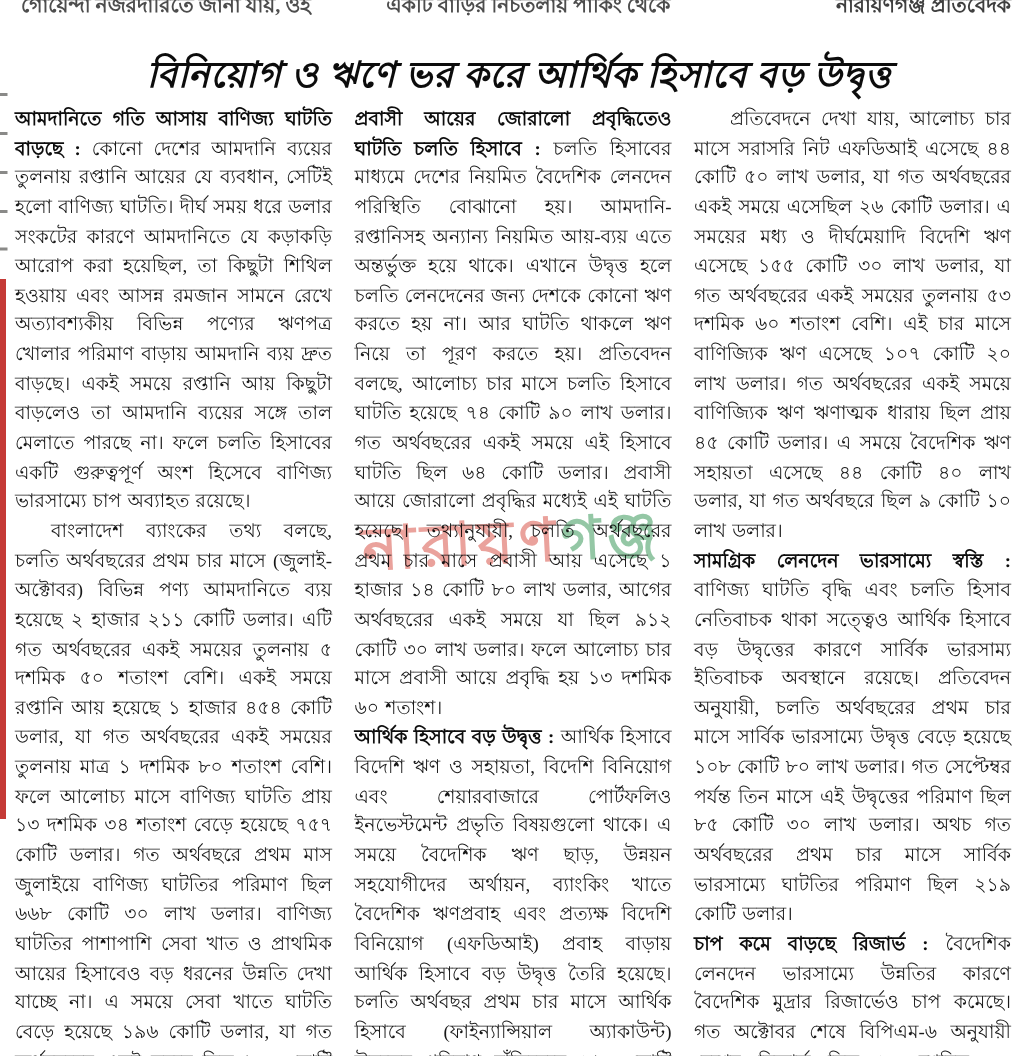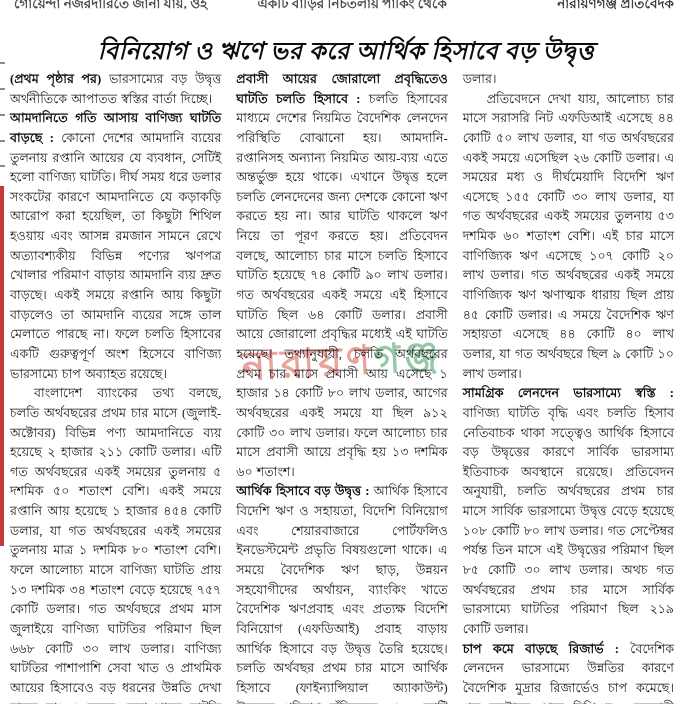--- a/index.html
+++ b/index.html
@@ -81,32 +81,30 @@
   <div class="red-rule"></div>
   <div class="edge-tick" style="top:62px"></div>
   <div class="edge-tick" style="top:88px"></div>
   <div class="edge-tick" style="top:114px"></div>
   <div class="edge-tick" style="top:140px"></div>
   <div class="edge-tick" style="top:165px"></div>
 
   <div class="columns">
 
     <div class="col">
-      <p><b class="lead">(প্রথম পৃষ্ঠার পর)</b> <span>ভারসাম্যের বড় উদ্বৃত্ত অর্থনীতিকে আপাতত স্বস্তির বার্তা দিচ্ছে।</span></p>
       <p><b class="lead">আমদানিতে গতি আসায় বাণিজ্য ঘাটতি বাড়ছে :</b> <span>কোনো দেশের আমদানি ব্যয়ের তুলনায় রপ্তানি আয়ের যে ব্যবধান, সেটিই হলো বাণিজ্য ঘাটতি। দীর্ঘ সময় ধরে ডলার সংকটের কারণে আমদানিতে যে কড়াকড়ি আরোপ করা হয়েছিল, তা কিছুটা শিথিল হওয়ায় এবং আসন্ন রমজান সামনে রেখে অত্যাবশ্যকীয় বিভিন্ন পণ্যের ঋণপত্র খোলার পরিমাণ বাড়ায় আমদানি ব্যয় দ্রুত বাড়ছে। একই সময়ে রপ্তানি আয় কিছুটা বাড়লেও তা আমদানি ব্যয়ের সঙ্গে তাল মেলাতে পারছে না। ফলে চলতি হিসাবের একটি গুরুত্বপূর্ণ অংশ হিসেবে বাণিজ্য ভারসাম্যে চাপ অব্যাহত রয়েছে।</span></p>
       <p class="indent"><span>বাংলাদেশ ব্যাংকের তথ্য বলছে, চলতি অর্থবছরের প্রথম চার মাসে (জুলাই-অক্টোবর) বিভিন্ন পণ্য আমদানিতে ব্যয় হয়েছে ২ হাজার ২১১ কোটি ডলার। এটি গত অর্থবছরের একই সময়ের তুলনায় ৫ দশমিক ৫০ শতাংশ বেশি। একই সময়ে রপ্তানি আয় হয়েছে ১ হাজার ৪৫৪ কোটি ডলার, যা গত অর্থবছরের একই সময়ের তুলনায় মাত্র ১ দশমিক ৮০ শতাংশ বেশি। ফলে আলোচ্য মাসে বাণিজ্য ঘাটতি প্রায় ১৩ দশমিক ৩৪ শতাংশ বেড়ে হয়েছে ৭৫৭ কোটি ডলার। গত অর্থবছরে প্রথম মাস জুলাইয়ে বাণিজ্য ঘাটতির পরিমাণ ছিল ৬৬৮ কোটি ৩০ লাখ ডলার। বাণিজ্য ঘাটতির পাশাপাশি সেবা খাত ও প্রাথমিক আয়ের হিসাবেও বড় ধরনের উন্নতি দেখা যাচ্ছে না। এ সময়ে সেবা খাতে ঘাটতি বেড়ে হয়েছে ১৯৬ কোটি ডলার, যা গত অর্থবছরের একই সময়ে ছিল ১৪৭ কোটি ডলার। অন্যদিকে আলোচ্য চার মাসে প্রাথমিক আয়ের হিসাবে ঘাটতি রয়েছে ১৫৮ কোটি</span></p>
     </div>
 
     <div class="col">
       <p><b class="lead">প্রবাসী আয়ের জোরালো প্রবৃদ্ধিতেও ঘাটতি চলতি হিসাবে :</b> <span>চলতি হিসাবের মাধ্যমে দেশের নিয়মিত বৈদেশিক লেনদেন পরিস্থিতি বোঝানো হয়। আমদানি-রপ্তানিসহ অন্যান্য নিয়মিত আয়-ব্যয় এতে অন্তর্ভুক্ত হয়ে থাকে। এখানে উদ্বৃত্ত হলে চলতি লেনদেনের জন্য দেশকে কোনো ঋণ করতে হয় না। আর ঘাটতি থাকলে ঋণ নিয়ে তা পূরণ করতে হয়। প্রতিবেদন বলছে, আলোচ্য চার মাসে চলতি হিসাবে ঘাটতি হয়েছে ৭৪ কোটি ৯০ লাখ ডলার। গত অর্থবছরের একই সময়ে এই হিসাবে ঘাটতি ছিল ৬৪ কোটি ডলার। প্রবাসী আয়ে জোরালো প্রবৃদ্ধির মধ্যেই এই ঘাটতি হয়েছে। তথ্যানুযায়ী, চলতি অর্থবছরের প্রথম চার মাসে প্রবাসী আয় এসেছে ১ হাজার ১৪ কোটি ৮০ লাখ ডলার, আগের অর্থবছরের একই সময়ে যা ছিল ৯১২ কোটি ৩০ লাখ ডলার। ফলে আলোচ্য চার মাসে প্রবাসী আয়ে প্রবৃদ্ধি হয় ১৩ দশমিক ৬০ শতাংশ।</span></p>
       <p><b class="lead">আর্থিক হিসাবে বড় উদ্বৃত্ত :</b> <span>আর্থিক হিসাবে বিদেশি ঋণ ও সহায়তা, বিদেশি বিনিয়োগ এবং শেয়ারবাজারে পোর্টফলিও ইনভেস্টমেন্ট প্রভৃতি বিষয়গুলো থাকে। এ সময়ে বৈদেশিক ঋণ ছাড়, উন্নয়ন সহযোগীদের অর্থায়ন, ব্যাংকিং খাতে বৈদেশিক ঋণপ্রবাহ এবং প্রত্যক্ষ বিদেশি বিনিয়োগ (এফডিআই) প্রবাহ বাড়ায় আর্থিক হিসাবে বড় উদ্বৃত্ত তৈরি হয়েছে। চলতি অর্থবছর প্রথম চার মাসে আর্থিক হিসাবে (ফাইন্যান্সিয়াল অ্যাকাউন্ট) উদ্বৃত্তের পরিমাণ দাঁড়িয়েছে ২১৭ কোটি ২০ লাখ ডলার। গত অর্থবছরের একই সময়ে এই হিসাবে ঘাটতির পরিমাণ ছিল ৪৯ কোটি ৯০ লাখ</span></p>
     </div>
 
     <div class="col">
-      <p><span>ডলার।</span></p>
       <p class="indent"><span>প্রতিবেদনে দেখা যায়, আলোচ্য চার মাসে সরাসরি নিট এফডিআই এসেছে ৪৪ কোটি ৫০ লাখ ডলার, যা গত অর্থবছরের একই সময়ে এসেছিল ২৬ কোটি ডলার। এ সময়ের মধ্য ও দীর্ঘমেয়াদি বিদেশি ঋণ এসেছে ১৫৫ কোটি ৩০ লাখ ডলার, যা গত অর্থবছরের একই সময়ের তুলনায় ৫৩ দশমিক ৬০ শতাংশ বেশি। এই চার মাসে বাণিজ্যিক ঋণ এসেছে ১০৭ কোটি ২০ লাখ ডলার। গত অর্থবছরের একই সময়ে বাণিজ্যিক ঋণ ঋণাত্মক ধারায় ছিল প্রায় ৪৫ কোটি ডলার। এ সময়ে বৈদেশিক ঋণ সহায়তা এসেছে ৪৪ কোটি ৪০ লাখ ডলার, যা গত অর্থবছরে ছিল ৯ কোটি ১০ লাখ ডলার।</span></p>
       <p><b class="lead">সামগ্রিক লেনদেন ভারসাম্যে স্বস্তি :</b> <span>বাণিজ্য ঘাটতি বৃদ্ধি এবং চলতি হিসাব নেতিবাচক থাকা সত্ত্বেও আর্থিক হিসাবে বড় উদ্বৃত্তের কারণে সার্বিক ভারসাম্য ইতিবাচক অবস্থানে রয়েছে। প্রতিবেদন অনুযায়ী, চলতি অর্থবছরের প্রথম চার মাসে সার্বিক ভারসাম্যে উদ্বৃত্ত বেড়ে হয়েছে ১০৮ কোটি ৮০ লাখ ডলার। গত সেপ্টেম্বর পর্যন্ত তিন মাসে এই উদ্বৃত্তের পরিমাণ ছিল ৮৫ কোটি ৩০ লাখ ডলার। অথচ গত অর্থবছরের প্রথম চার মাসে সার্বিক ভারসাম্যে ঘাটতির পরিমাণ ছিল ২১৯ কোটি ডলার।</span></p>
       <p><b class="lead">চাপ কমে বাড়ছে রিজার্ভ :</b> <span>বৈদেশিক লেনদেন ভারসাম্যে উন্নতির কারণে বৈদেশিক মুদ্রার রিজার্ভেও চাপ কমেছে। গত অক্টোবর শেষে বিপিএম-৬ অনুযায়ী দেশের রিজার্ভ ছিল ২৭ দশমিক ৫৭ বিলিয়ন ডলার। বর্তমানেও বিপিএম-৬ অনুযায়ী রিজার্ভ সাড়ে ২৭ বিলিয়ন ডলারের কাছাকাছি রয়েছে। আর বাংলাদেশ ব্যাংকের গ্রোস হিসাবে রিজার্ভের পরিমাণ এখন ৩২ দশমিক ১২ বিলিয়ন ডলার।</span></p>
     </div>
 
   </div>
 
   <div class="watermark">
     <span class="wm-red">নারায়ণ</span><span class="wm-green">গঞ্জ</span>
   </div>

